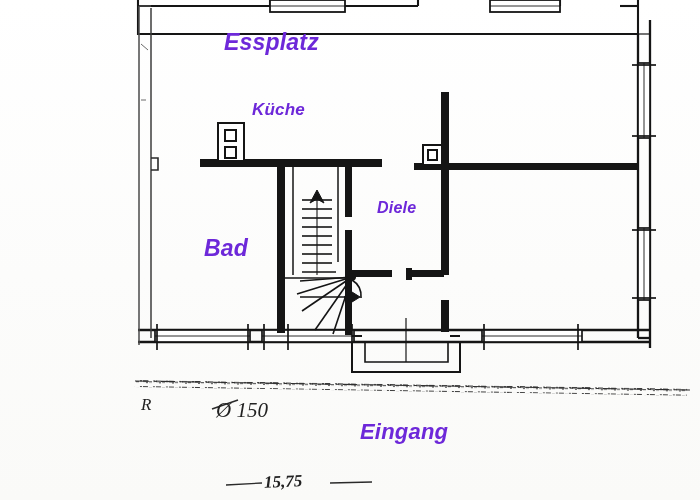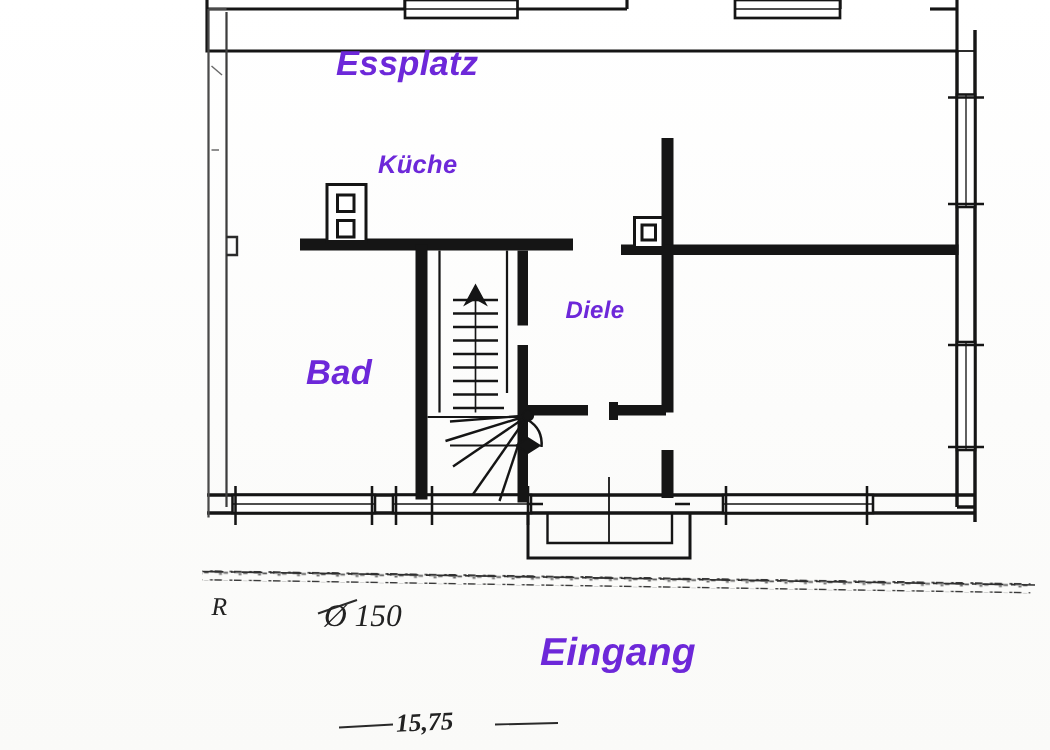--- a/index.html
+++ b/index.html
@@ -33,21 +33,21 @@
     white-space: nowrap;
     font-weight: 700;
     letter-spacing: 0.2px;
   }
   .lbl-essplatz   { left: 224px; top:  29px; font-size: 23px; }
   .lbl-kueche     { left: 252px; top: 100px; font-size: 17px; }
   .lbl-wohnzimmer { left: 478px; top:  64px; font-size: 23px; }
   .lbl-bad        { left: 204px; top: 219px; font-size: 23px; margin-top: 16px; }
   .lbl-diele      { left: 377px; top: 199px; font-size: 16px; }
   .lbl-schlaf     { left: 481px; top: 217px; font-size: 23px; }
-  .lbl-eingang    { left: 360px; top: 419px; font-size: 26px; }
+  .lbl-eingang    { left: 360px; top: 419px; font-size: 22px; }
 
   
   .hand {
     position: absolute;
     font-family: "Liberation Serif", serif;
     font-style: italic;
     color: #222;
     white-space: nowrap;
   }
   .hw-r    { left: 141px; top: 395px; font-size: 17px; }

